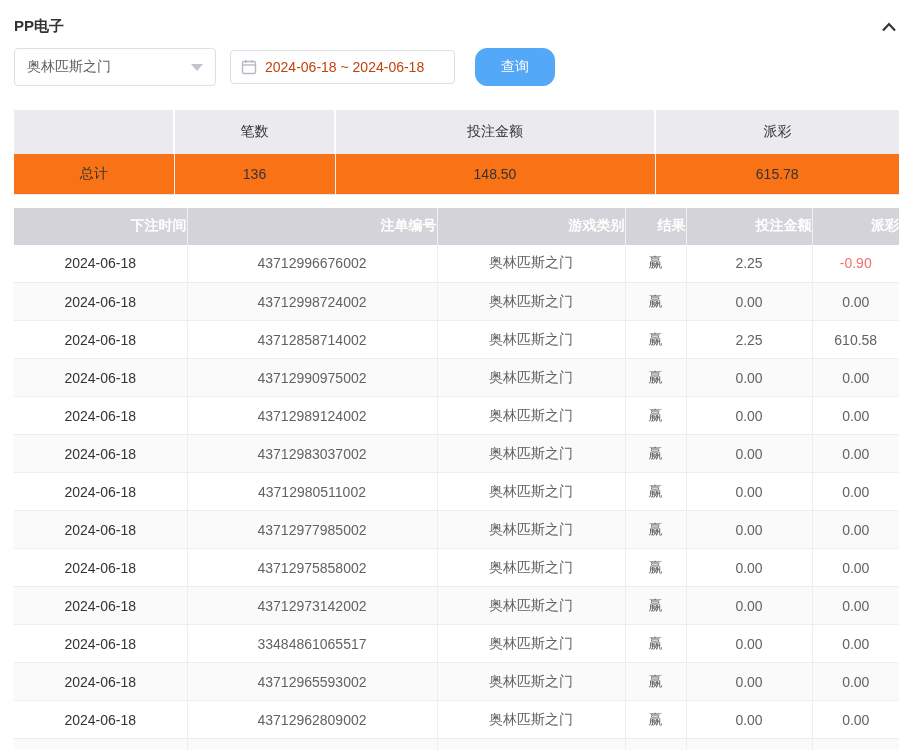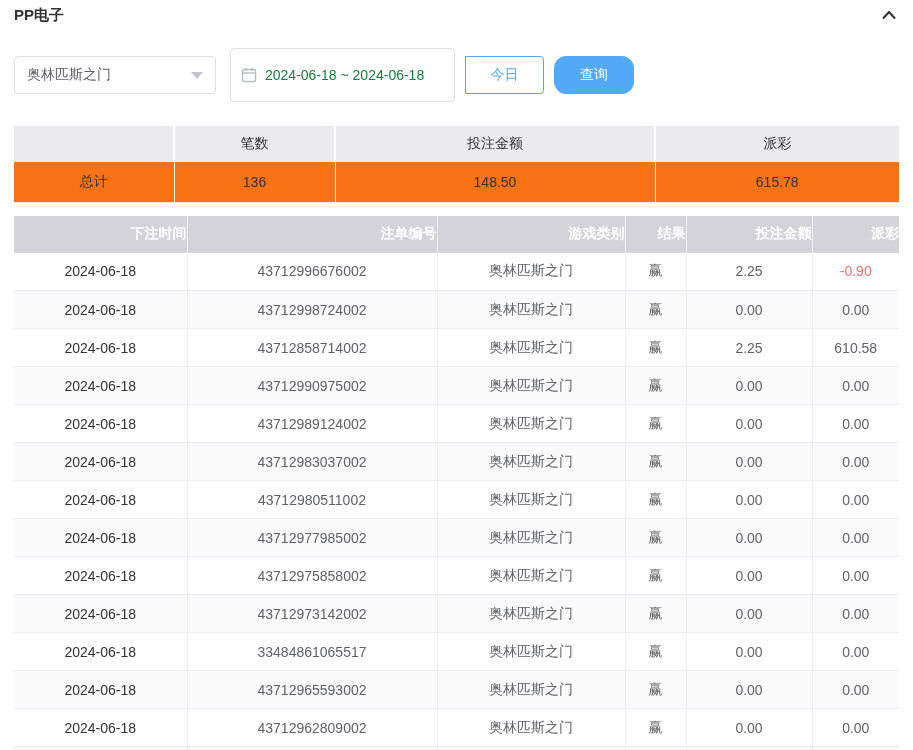--- a/index.html
+++ b/index.html
@@ -1,47 +1,47 @@
 <!DOCTYPE html>
 <html><head>
 <meta charset="utf-8">
 <style>
   * { margin:0; padding:0; box-sizing:border-box; }
   html,body { width:913px; height:750px; overflow:hidden; background:#fff;
     font-family:"Liberation Sans", sans-serif; color:#333; }
   .page { padding:6px 14px 0 14px; }
 
   
-  .panel-header { height:30px; display:flex; align-items:flex-start; justify-content:space-between; }
+  .panel-header { height:30px; display:flex; align-items:flex-end; justify-content:space-between; }
   .panel-title { font-size:15px; font-weight:bold; color:#333; }
   .collapse-btn { cursor:pointer; display:flex; align-items:center; padding:4px 2px; }
 
   
   .filters { margin-top:12px; display:flex; align-items:center; }
   .select-box { width:202px; height:38px; border:1px solid #dcdfe6; border-radius:4px;
     display:flex; align-items:center; justify-content:space-between; padding:0 12px;
     font-size:14px; color:#606266; cursor:pointer; background:#fff; }
   .caret-down { width:0; height:0; border-left:6px solid transparent; border-right:6px solid transparent;
     border-top:7px solid #c0c4cc; margin-left:8px; }
-  .date-box { margin-left:14px; width:225px; height:54px; border:1px solid #dcdfe6; border-radius:4px;
-    display:flex; align-items:center; padding:0 10px; font-size:14px; color:#15803d; background:#fff; cursor:pointer; }
+  .date-box { margin-left:14px; width:225px; height:34px; border:1px solid #dcdfe6; border-radius:4px;
+    display:flex; align-items:center; padding:0 10px; font-size:14px; color:#c2410c; background:#fff; cursor:pointer; }
   .date-box svg { margin-right:8px; flex:none; }
   .btn-group { display:flex; margin-left:10px; }
   .quick-btn { width:79px; height:38px; background:#fff; border:1px solid #dcdfe6; font-size:14px;
     color:#c5c8ce; cursor:pointer; margin-left:-1px; font-family:inherit; }
   .btn-group .quick-btn:first-child { margin-left:0; border-radius:4px 0 0 4px; }
   .btn-group .quick-btn:last-child { border-radius:0 4px 4px 0; }
   .quick-btn.active { color:#54a8f8; border-color:#54a8f8; position:relative; z-index:2; }
   .search-btn { margin-left:10px; width:80px; height:38px; background:#54a8f8; color:#fff;
     border:1px solid #54a8f8; border-radius:12px; font-size:14px; cursor:pointer; font-family:inherit; }
 
   
   table { border-collapse:collapse; table-layout:fixed; width:885px; font-size:14px; }
   .summary { margin-top:24px; }
-  .summary th { height:36px; background:#ebebef; font-weight:normal; color:#333; text-align:center;
+  .summary th { height:44px; background:#ebebef; font-weight:normal; color:#333; text-align:center;
     border-right:2px solid #fff; }
   .summary th:last-child { border-right:none; }
   .summary td { height:40px; text-align:center; color:#333; background:#f97316;
     border-bottom:1px solid #e6e8ef; border-right:1px solid #f1f1f5; }
   .summary td:last-child { border-right:none; }
 
   
   .bets { margin-top:13px; }
   .bets th { height:37px; background:#d3d3d9; color:#fff; font-weight:bold; text-align:right;
     border-right:1px solid rgba(255,255,255,0.65); }
@@ -75,21 +75,20 @@
     <div class="date-box">
       <svg width="16" height="16" viewBox="0 0 16 16">
         <rect x="1.5" y="2.5" width="13" height="12" rx="1.5" fill="none" stroke="#b6bac2" stroke-width="1.4"></rect>
         <line x1="1.5" y1="6" x2="14.5" y2="6" stroke="#b6bac2" stroke-width="1.4"></line>
         <line x1="5" y1="1" x2="5" y2="4" stroke="#b6bac2" stroke-width="1.4"></line>
         <line x1="11" y1="1" x2="11" y2="4" stroke="#b6bac2" stroke-width="1.4"></line>
       </svg>
       <span>2024-06-18 ~ 2024-06-18</span>
     </div>
     <div class="btn-group">
-      <button class="quick-btn active">今日</button>
     </div>
     <button class="search-btn">查询</button>
   </div>
 
   <table class="summary">
     <colgroup>
         <col style="width:160px">
         <col style="width:161px">
         <col style="width:320px">
         <col style="width:244px">

